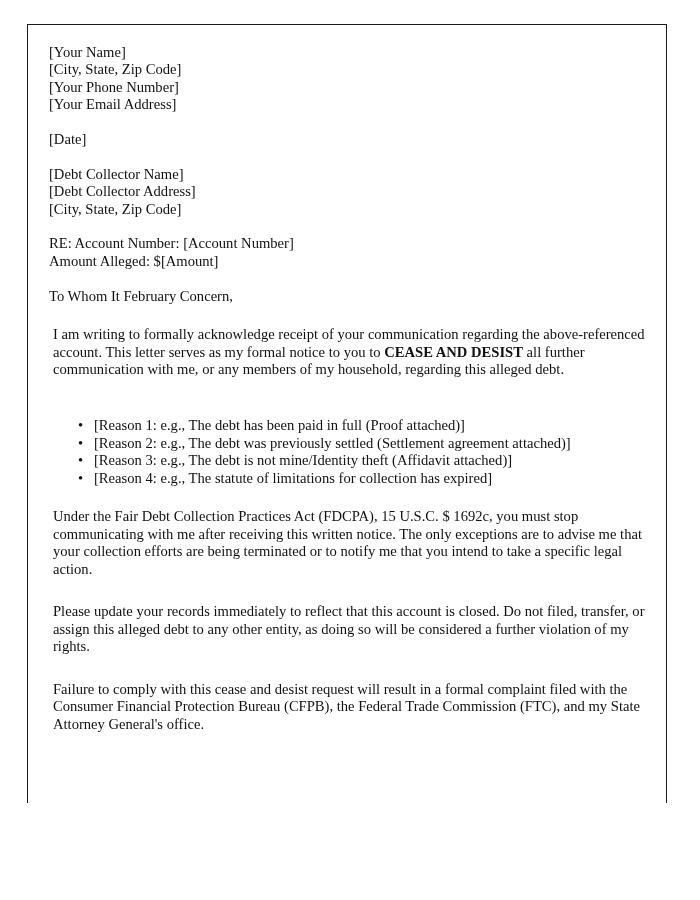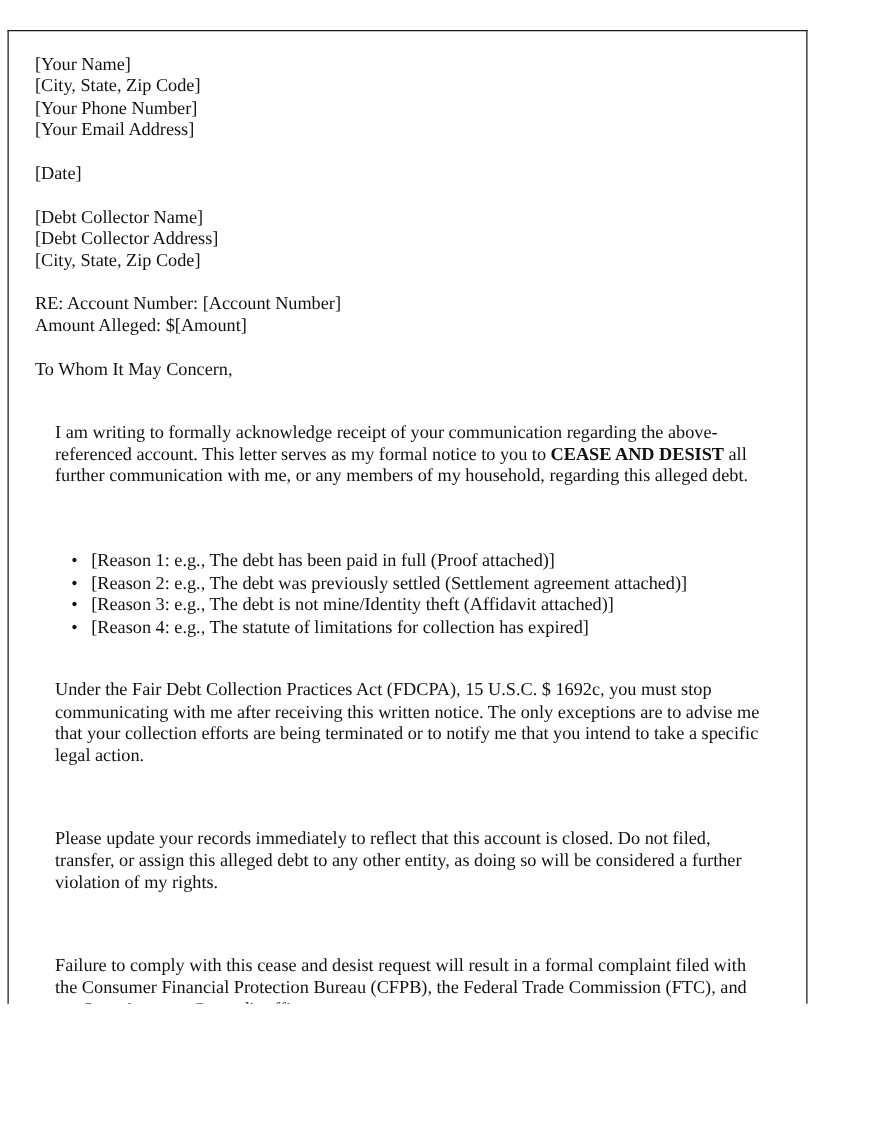--- a/index.html
+++ b/index.html
@@ -13,21 +13,21 @@
     height: 900px;
     overflow: hidden;
     font-family: "Liberation Serif", "DejaVu Serif", serif;
     color: #111111;
     -webkit-font-smoothing: antialiased;
   }
 
   
   .page-sheet {
     position: absolute;
-    left: 6px;
+    left: 27px;
     top: 24px;
     width: 640px;
     height: 779px;
     box-sizing: border-box;
     background: #ffffff;
     border-left: 1px solid #1b1b1b;
     border-top: 1px solid #1b1b1b;
     border-right: 1px solid #1b1b1b;
     border-bottom: none;
     overflow: hidden;
@@ -53,21 +53,21 @@
   }
 
   .line {
     display: block;
     white-space: pre;
   }
 
   .gap-sm { height: 17.4px; }
 
   p.para {
-    margin: 16px;
+    margin: 4px;
     text-align: left;
   }
 
   .para-gap { height: 17.4px; }
 
   .reason-list {
     list-style: none;
     margin: 0;
     padding: 0;
   }
@@ -119,21 +119,21 @@
     <div class="gap-sm"></div>
 
     <div class="subject-block">
       <span class="line">RE: Account Number: [Account Number]</span>
       <span class="line">Amount Alleged: $[Amount]</span>
     </div>
 
     <div class="gap-sm"></div>
 
     <div class="salutation-block">
-      <span class="line">To Whom It May Concern,</span>
+      <span class="line">To Whom It February Concern,</span>
     </div>
 
     <div class="gap-sm"></div>
 
     <p class="para"><span>I am writing to formally acknowledge receipt of your communication regarding the above-referenced account. This letter serves as my formal notice to you to </span><strong class="em-bold">CEASE AND DESIST</strong><span> all further communication with me, or any members of my household, regarding this alleged debt.</span></p>
 
     <div class="para-gap"></div>
 
 
     <div class="para-gap"></div>

